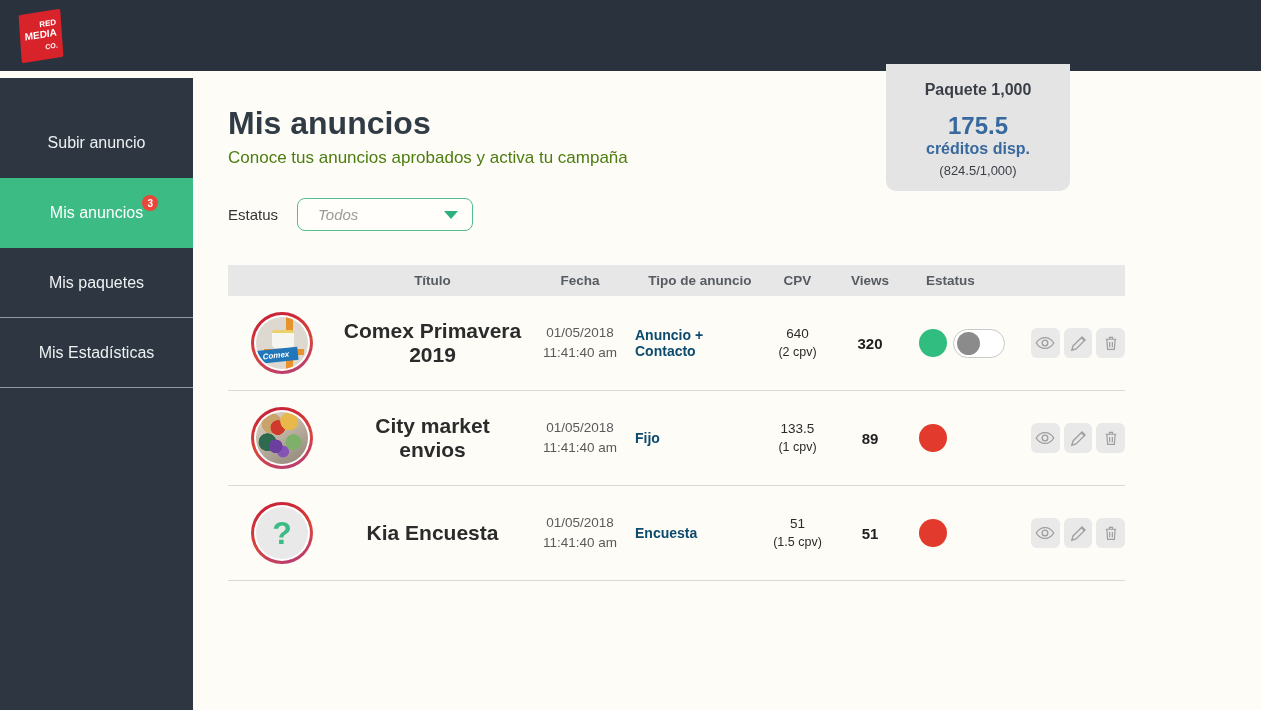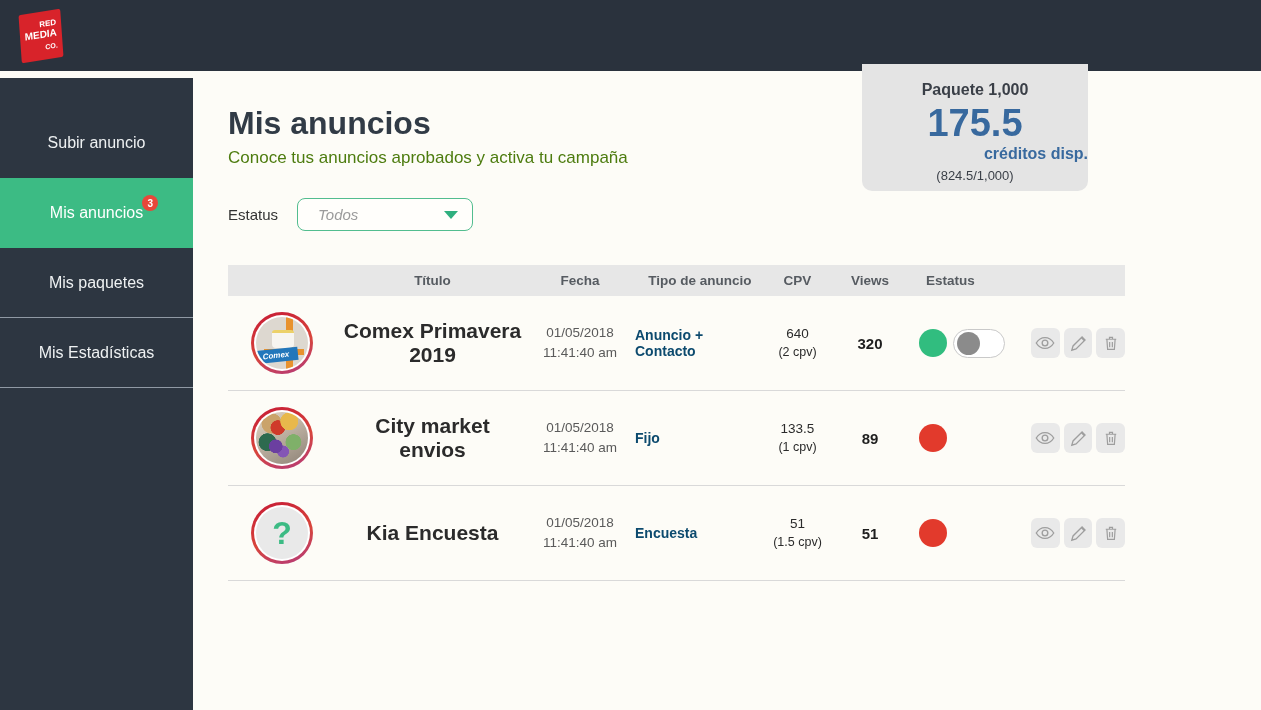--- a/index.html
+++ b/index.html
@@ -61,27 +61,27 @@
     position: absolute; top: -9px; right: -15px;
     min-width: 16px; height: 16px; border-radius: 50%;
     background: #e8473a; color: #fff; font-size: 10px; font-weight: bold;
     display: flex; align-items: center; justify-content: center;
   }
 
   .content { flex: 1; position: relative; padding: 34px 0 0 35px; }
 
   
   .credits-card {
-    position: absolute; top: -7px; left: 669px; width: 226px; height: 127px;
+    position: absolute; top: -7px; left: 693px; width: 184px; height: 127px;
     background: #e4e4e4; border-radius: 0 0 10px 10px; text-align: center;
     padding-top: 17px;
   }
   .credits-card .pkg { font-size: 16px; font-weight: bold; color: #3a3f47; }
-  .credits-card .val { font-size: 38px; font-weight: bold; color: #38699e; margin-top: 3px; }
-  .credits-card .lbl { font-size: 16px; font-weight: bold; color: #38699e; text-align: right; }
+  .credits-card .val { font-size: 24px; font-weight: bold; color: #38699e; margin-top: 13px; }
+  .credits-card .lbl { font-size: 16px; font-weight: bold; color: #38699e; }
   .credits-card .det { font-size: 13px; color: #3a3f47; margin-top: 5px; }
 
   
   .page-title { font-size: 32px; font-weight: bold; color: #313b46; }
   .page-subtitle { font-size: 17px; color: #4d7c0f; margin-top: 6px; }
   .filter-row { display: flex; align-items: center; margin-top: 30px; }
   .filter-label { font-size: 15px; color: #333; width: 69px; }
   .dropdown {
     width: 176px; height: 33px; border: 1px solid #52bd8f; border-radius: 8px;
     background: #fffefb; display: flex; align-items: center; cursor: pointer;

